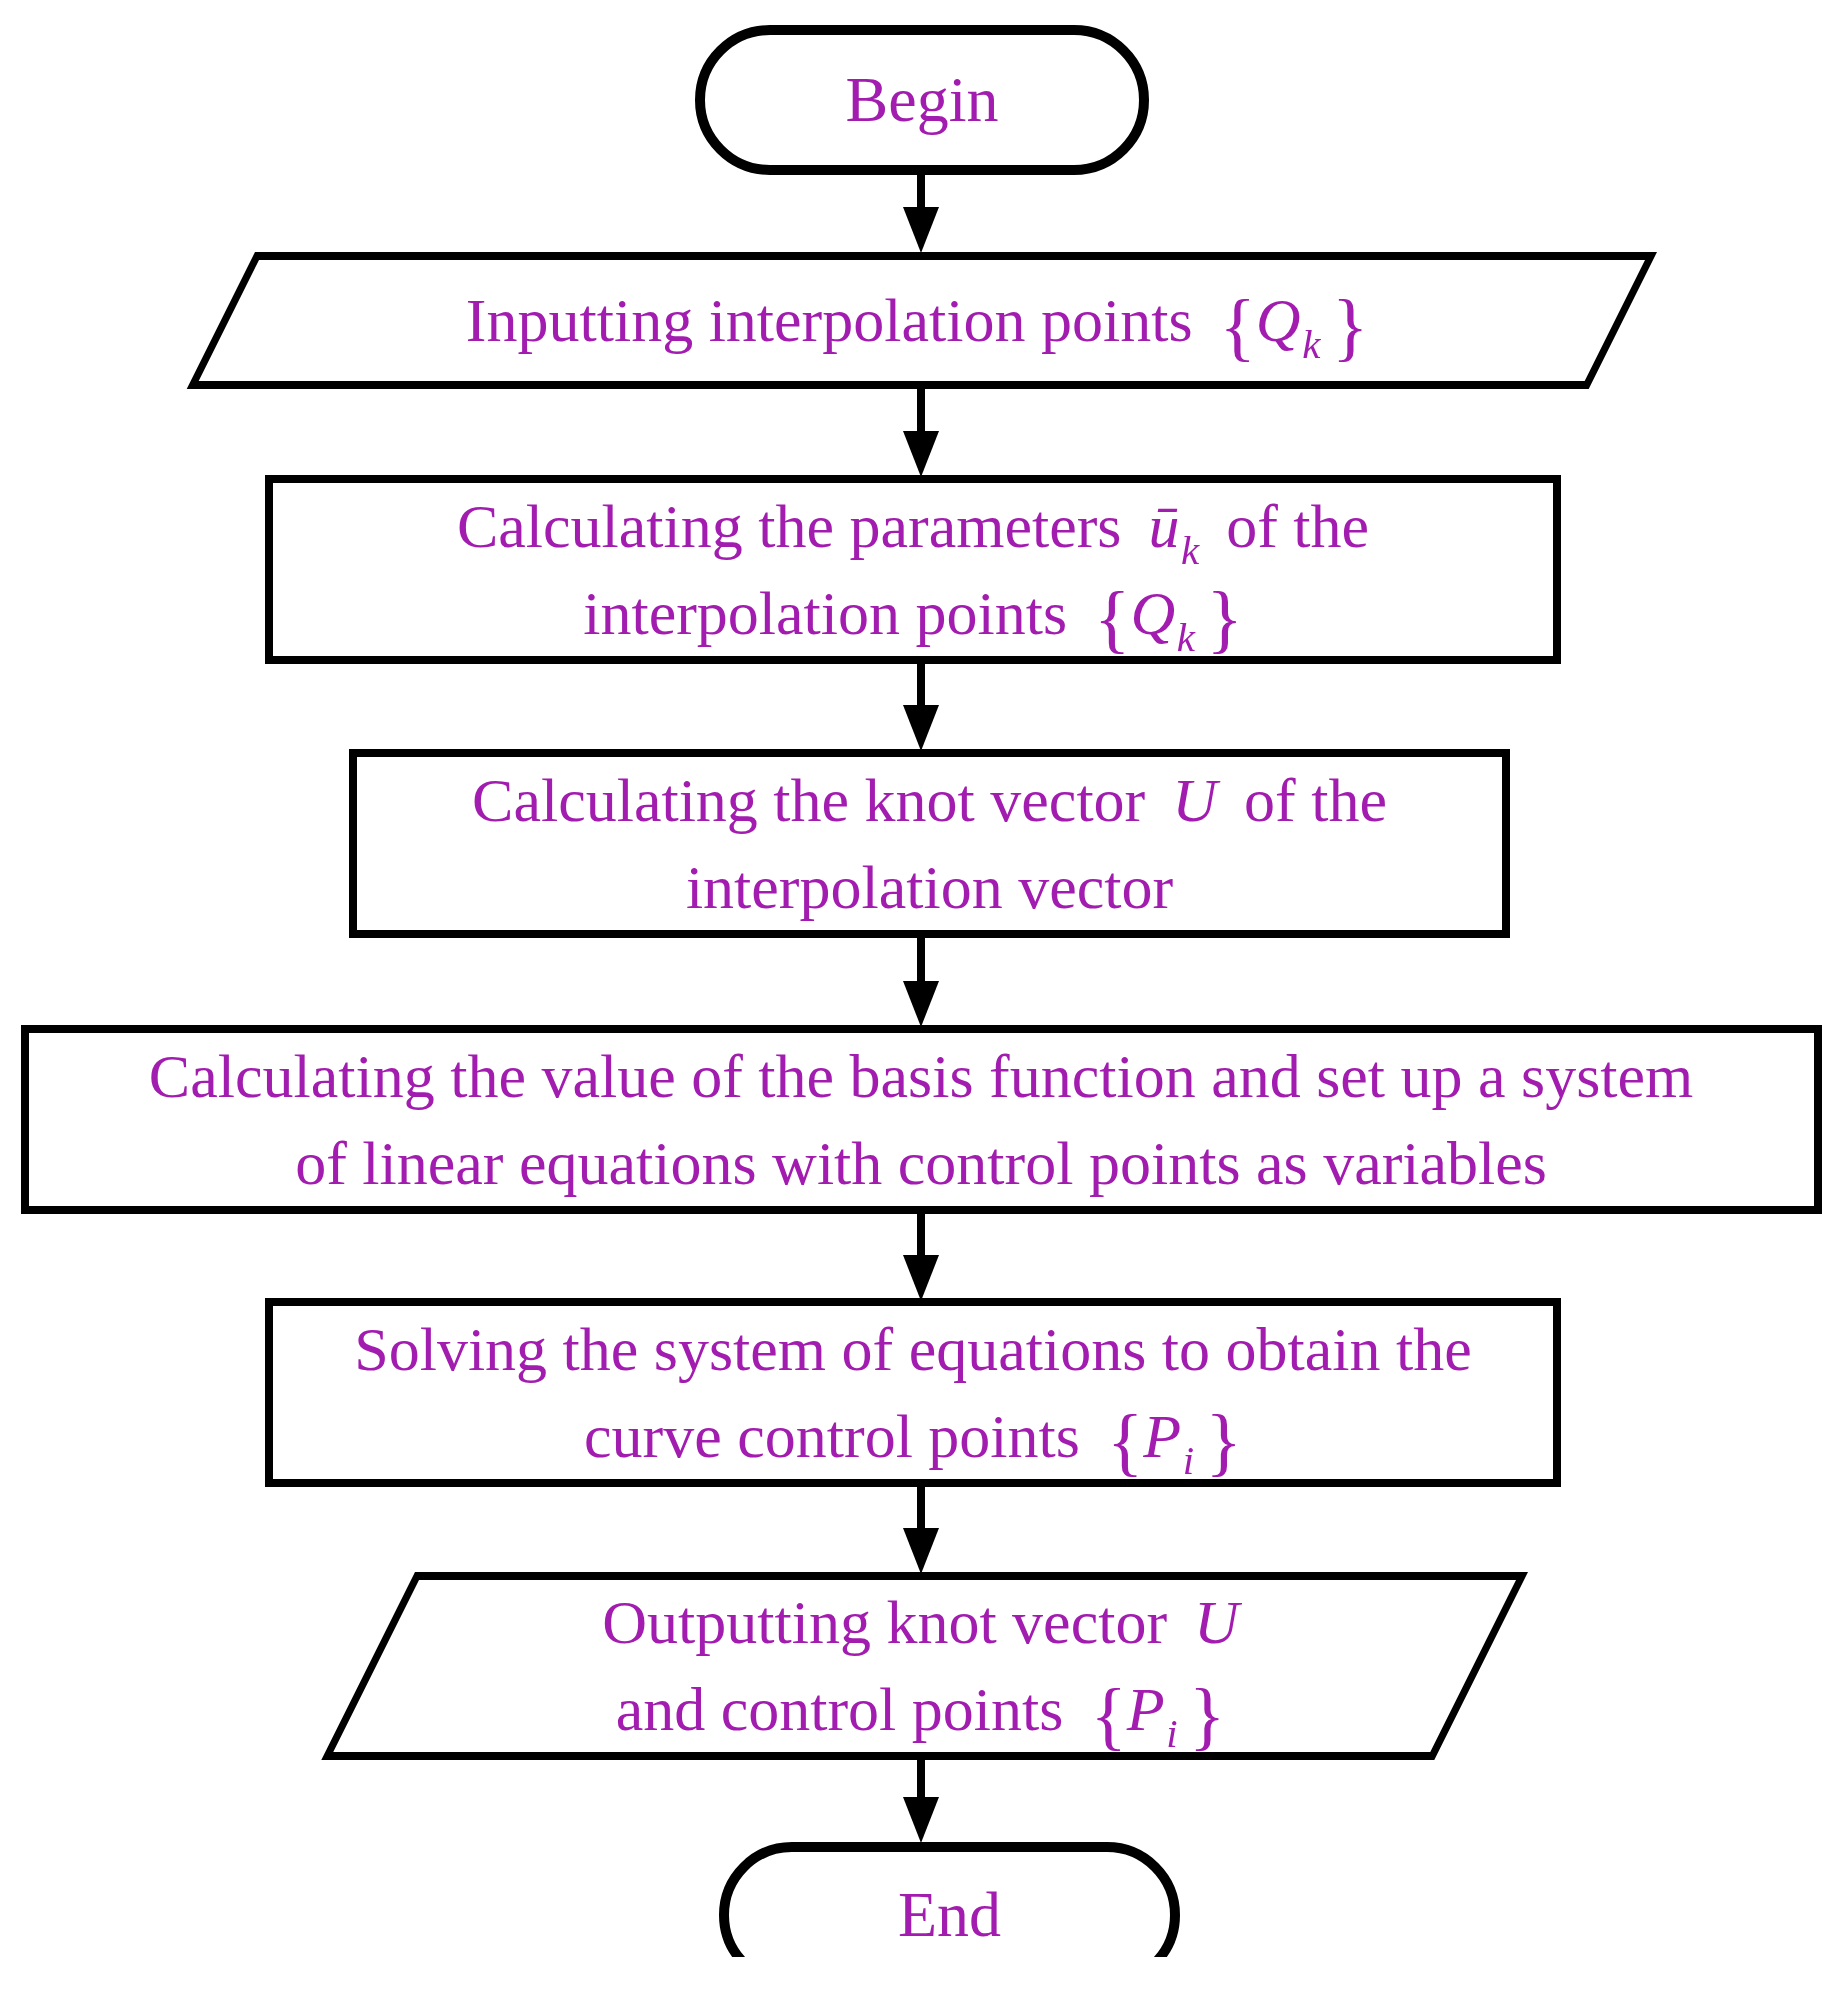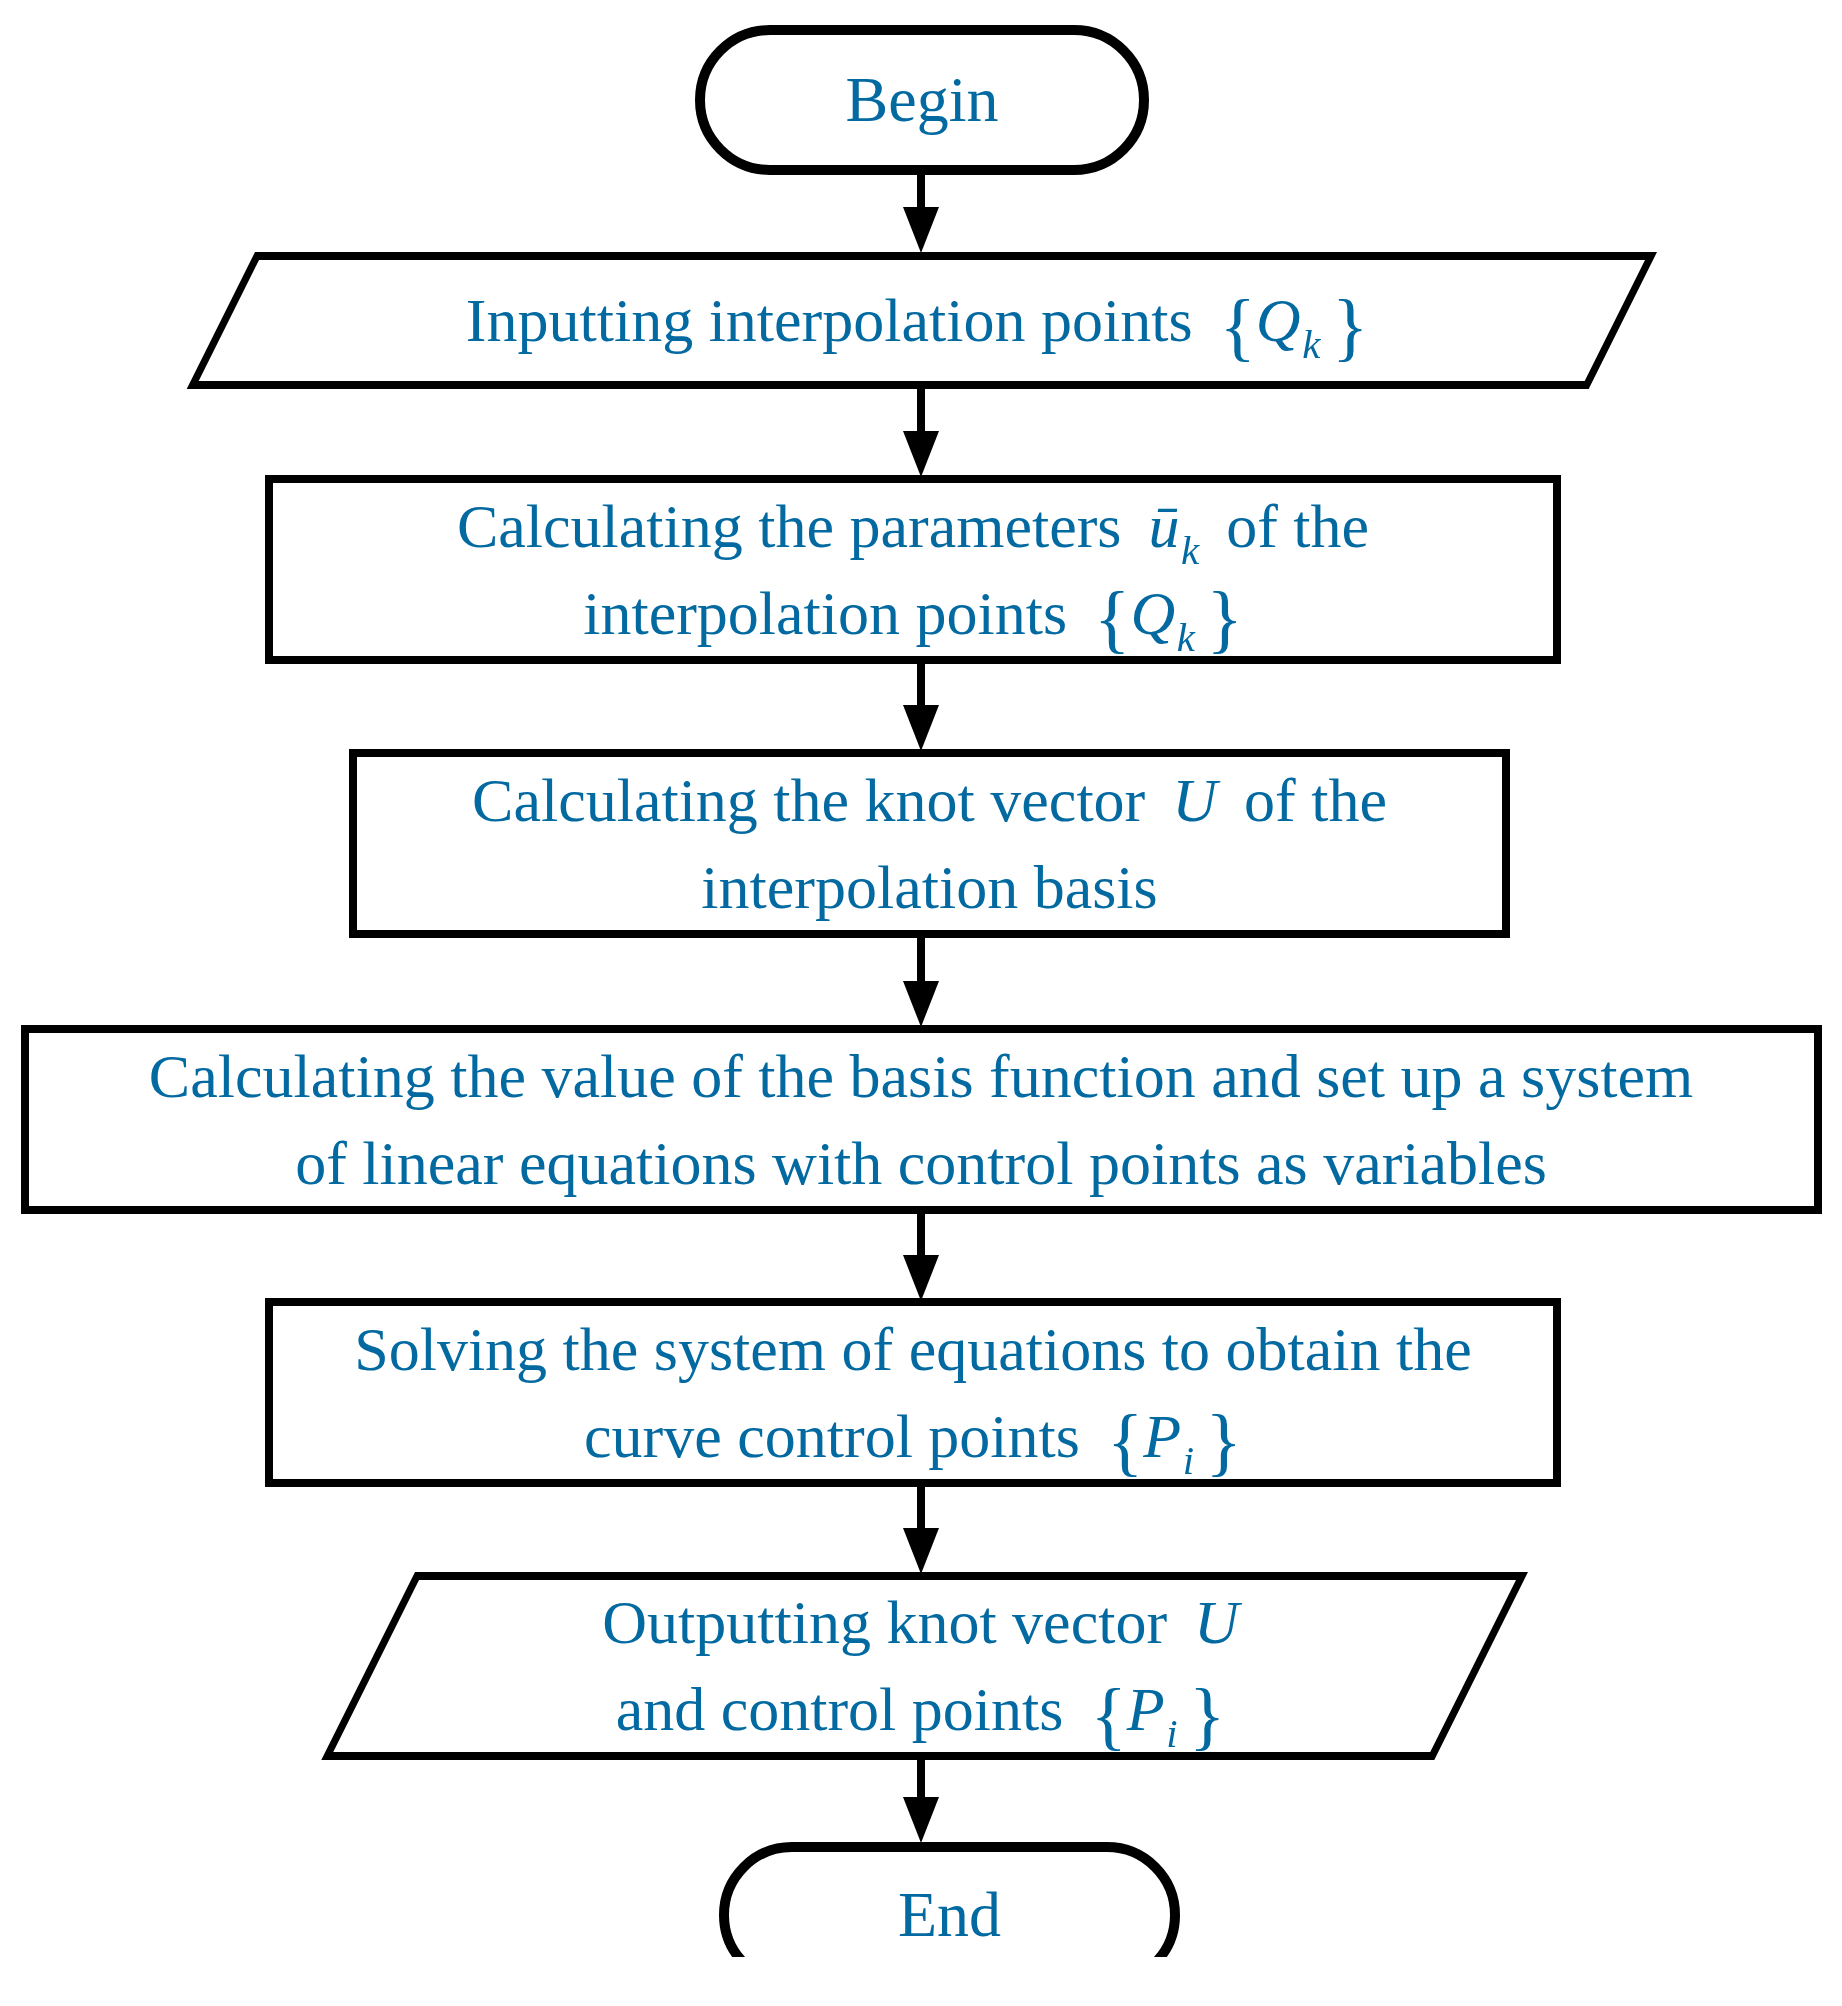--- a/index.html
+++ b/index.html
@@ -6,21 +6,21 @@
     margin: 0;
     padding: 0;
     background: #ffffff;
   }
   .canvas {
     position: relative;
     width: 1842px;
     height: 1957px;
     background: #ffffff;
     font-family: "Liberation Serif", "DejaVu Serif", serif;
-    color: #0369a1;
+    color: #a21caf;
     overflow: hidden;
   }
   .node {
     position: absolute;
     box-sizing: border-box;
     border: 8.2px solid #000000;
     background: #ffffff;
     display: flex;
     flex-direction: column;
     align-items: center;
@@ -126,21 +126,21 @@
   <div class="arrow" style="top:661px; height:90px;">
     <div class="arrow-shaft"></div>
     <div class="arrow-head"></div>
   </div>
 
   <div class="node" style="left:349px; top:749px; width:1161px; height:189px;text-align:right;">
     <div class="line">
       <span>Calculating the knot vector </span><span class="mi sp-l sp-r">U</span><span> of the</span>
     </div>
     <div class="line">
-      <span>interpolation basis</span>
+      <span>interpolation vector</span>
     </div>
   </div>
 
   <div class="arrow" style="top:935px; height:92px;">
     <div class="arrow-shaft"></div>
     <div class="arrow-head"></div>
   </div>
 
   <div class="node" style="left:20.6px; top:1025px; width:1801px; height:189px;text-align:right;">
     <div class="line">

